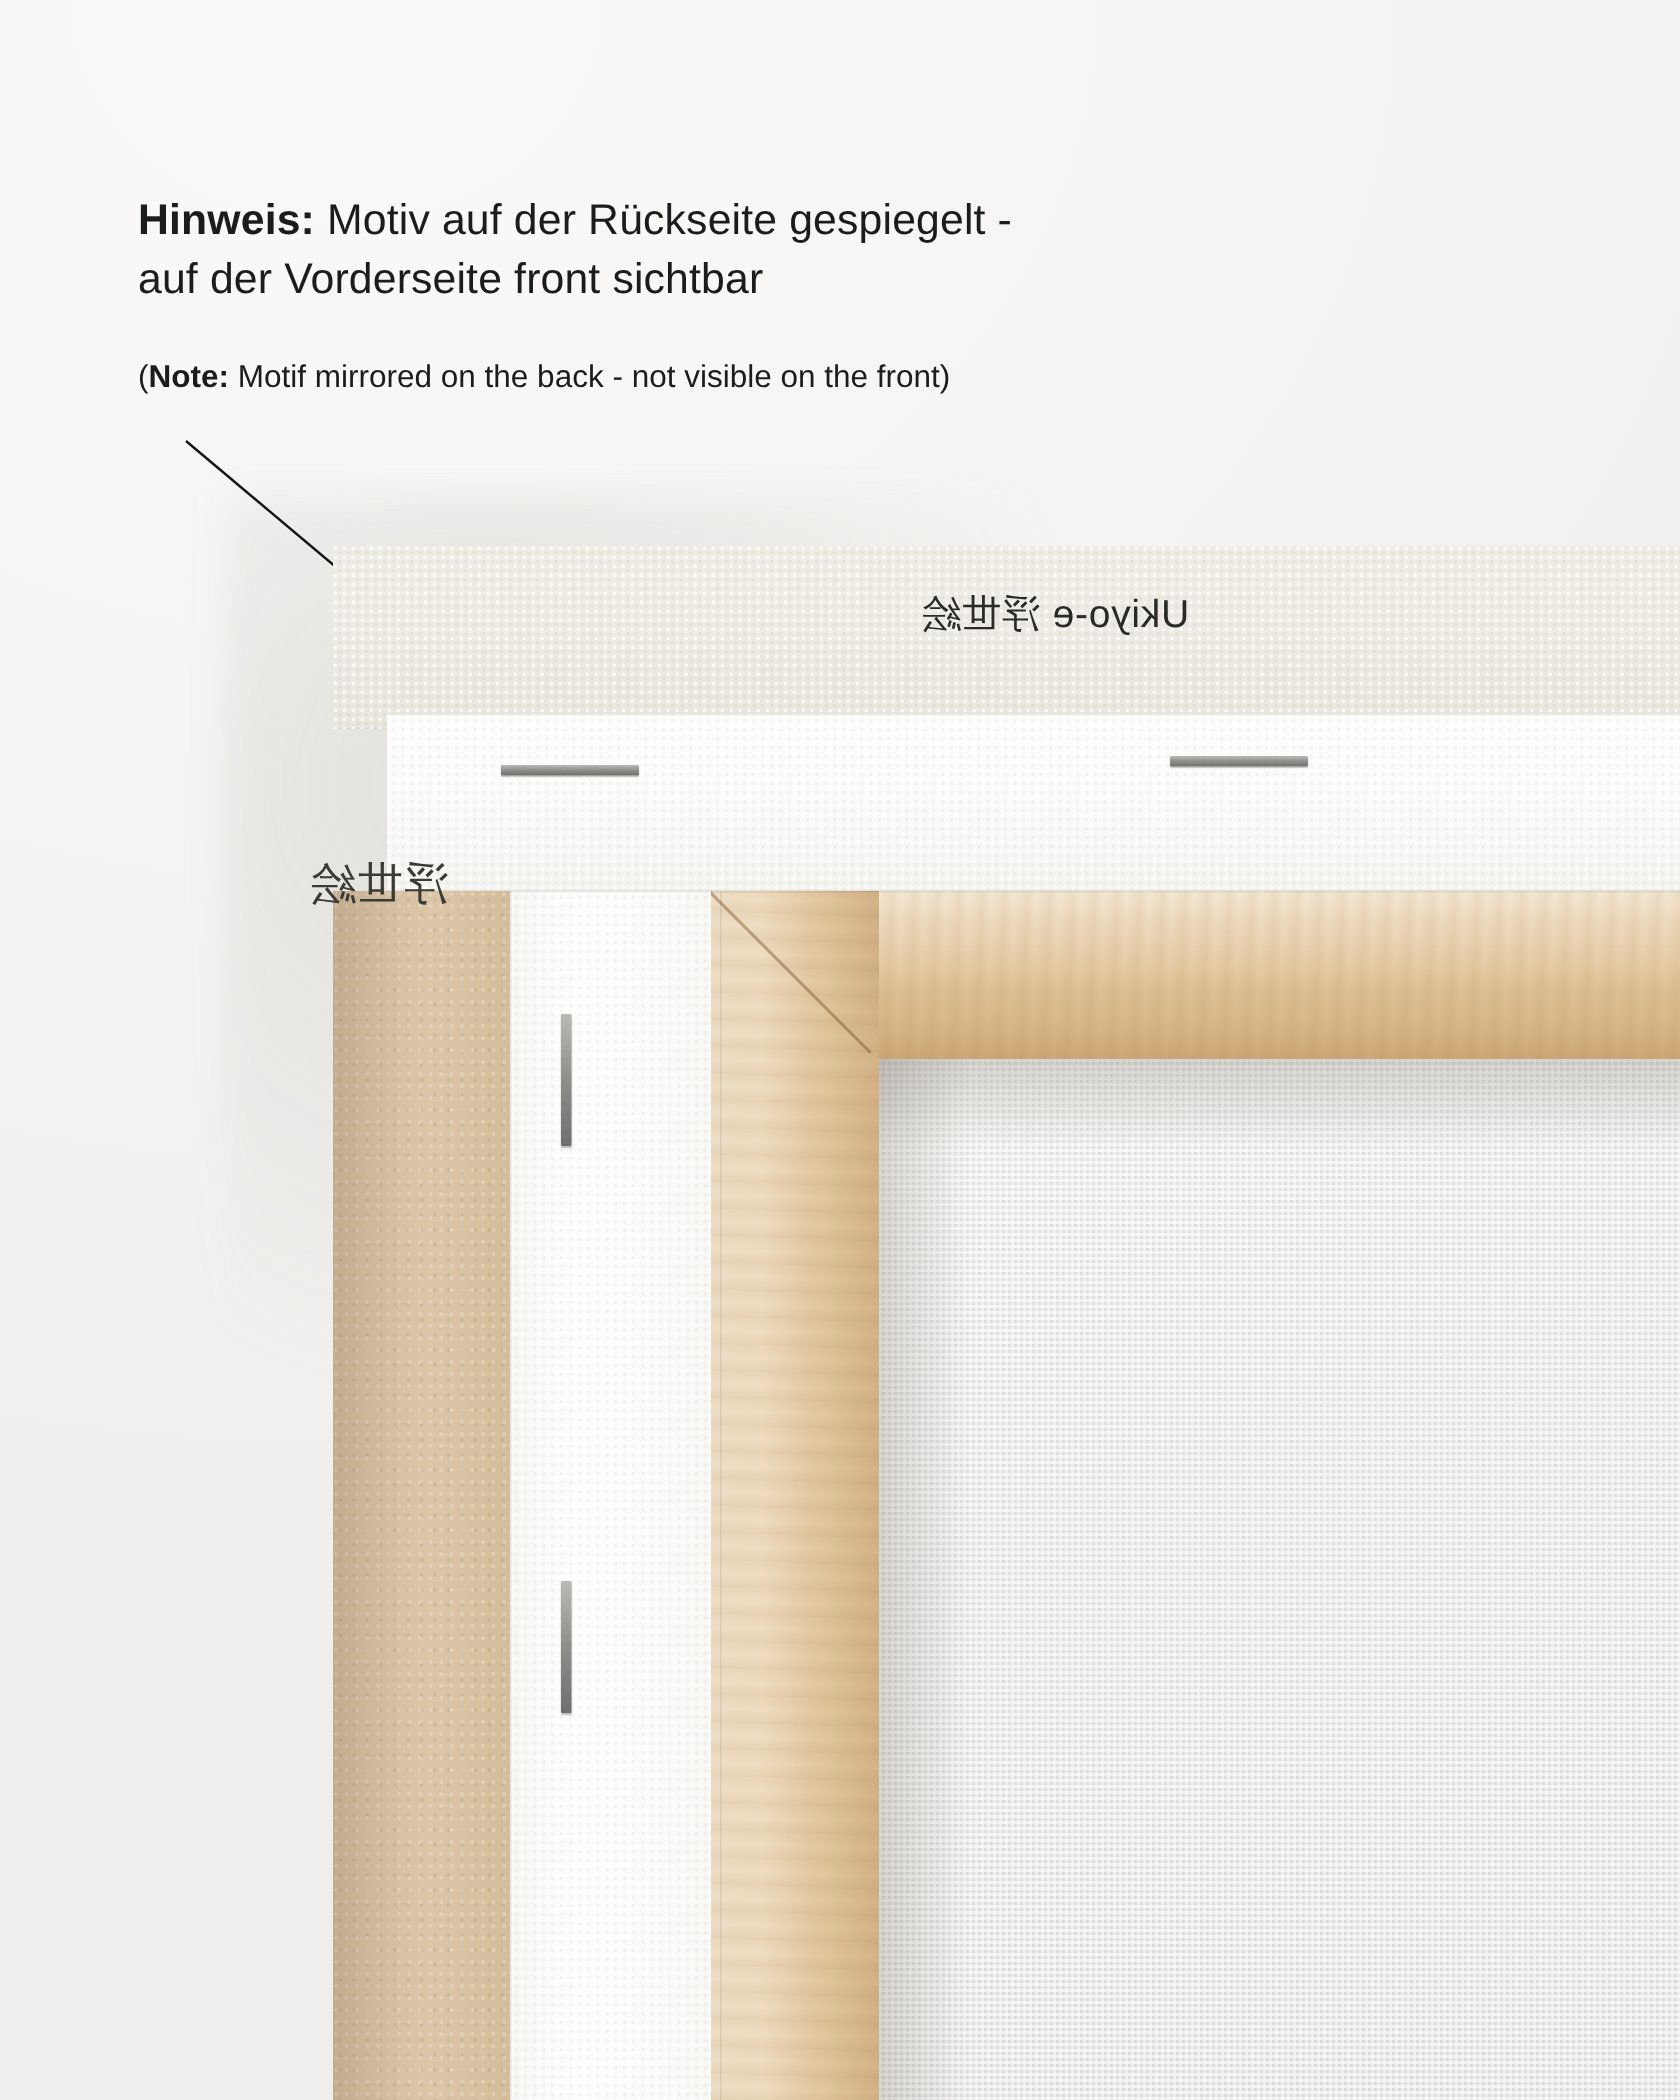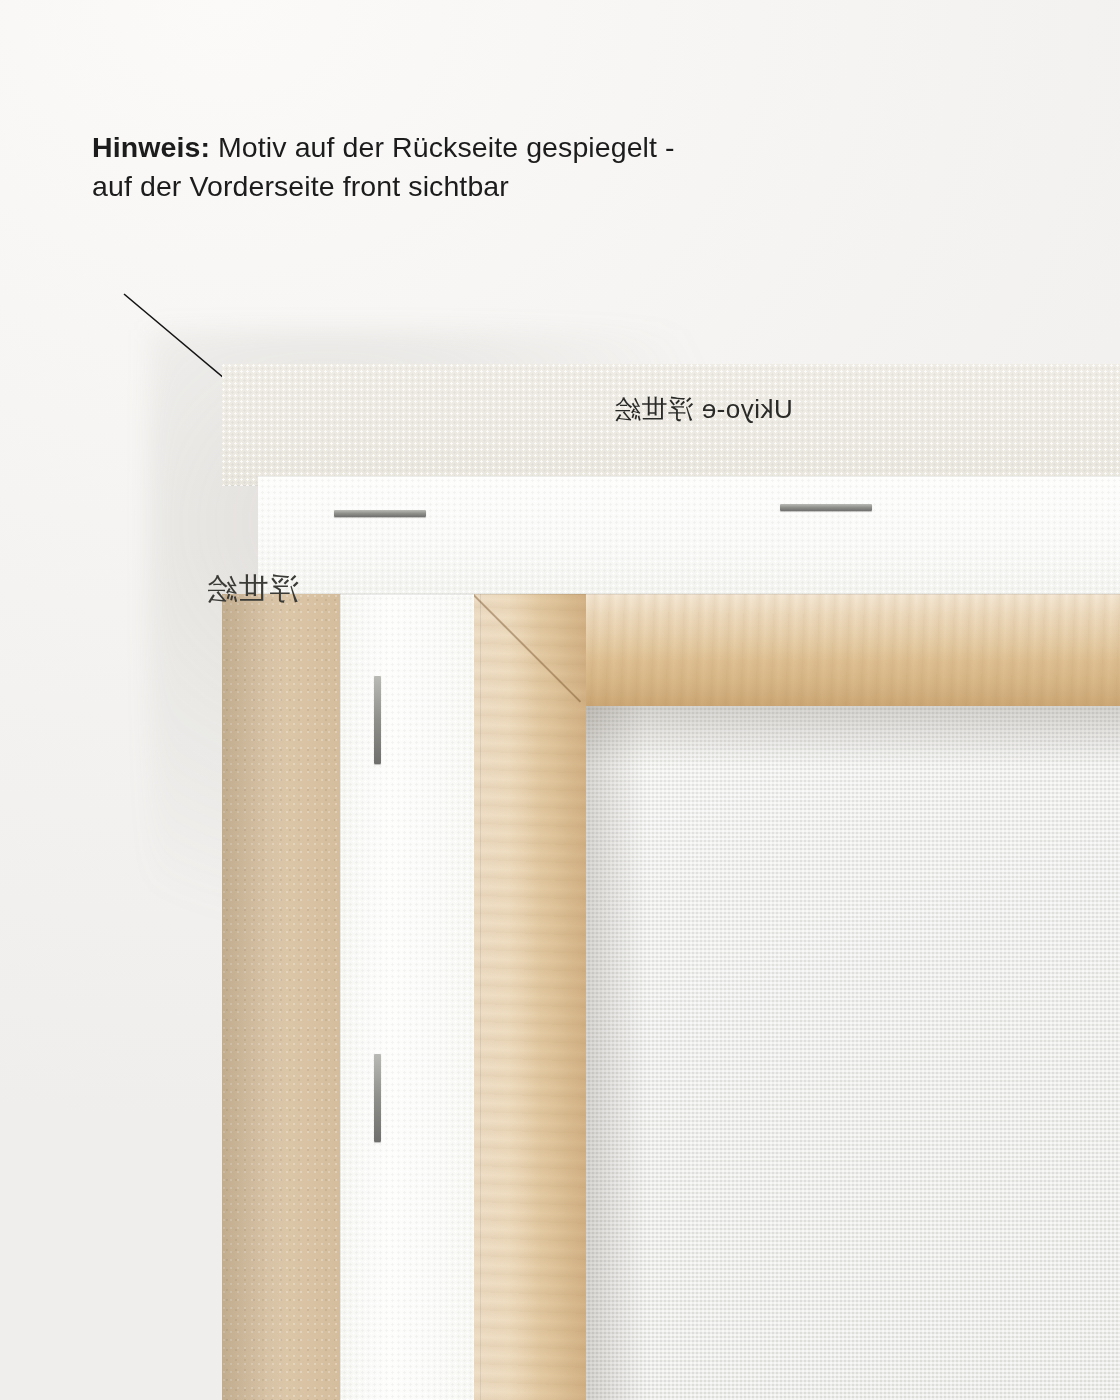--- a/index.html
+++ b/index.html
@@ -278,20 +278,23 @@
 <div class="page">
 
   <div class="wall"></div>
   <div class="wall-shadow"></div>
 
   <div class="annotation">
     <div class="ann-de">
       <b>Hinweis:</b><span> Motiv auf der Rückseite gespiegelt -</span><br>
       <span>auf der Vorderseite front sichtbar</span>
     </div>
+    <div class="ann-en">
+      <span>(</span><b>Note:</b><span> Motif mirrored on the back - not visible on the front)</span>
+    </div>
   </div>
 
   <svg class="leader" viewBox="0 0 260 200">
     <line x1="34" y1="24" x2="172" y2="140" stroke="#141414" stroke-width="1.6"></line>
     <circle cx="184" cy="152" r="27" fill="none" stroke="#141414" stroke-width="1.6"></circle>
   </svg>
 
   <div class="canvas-wrap">
 
     <div class="band-top-outer">

